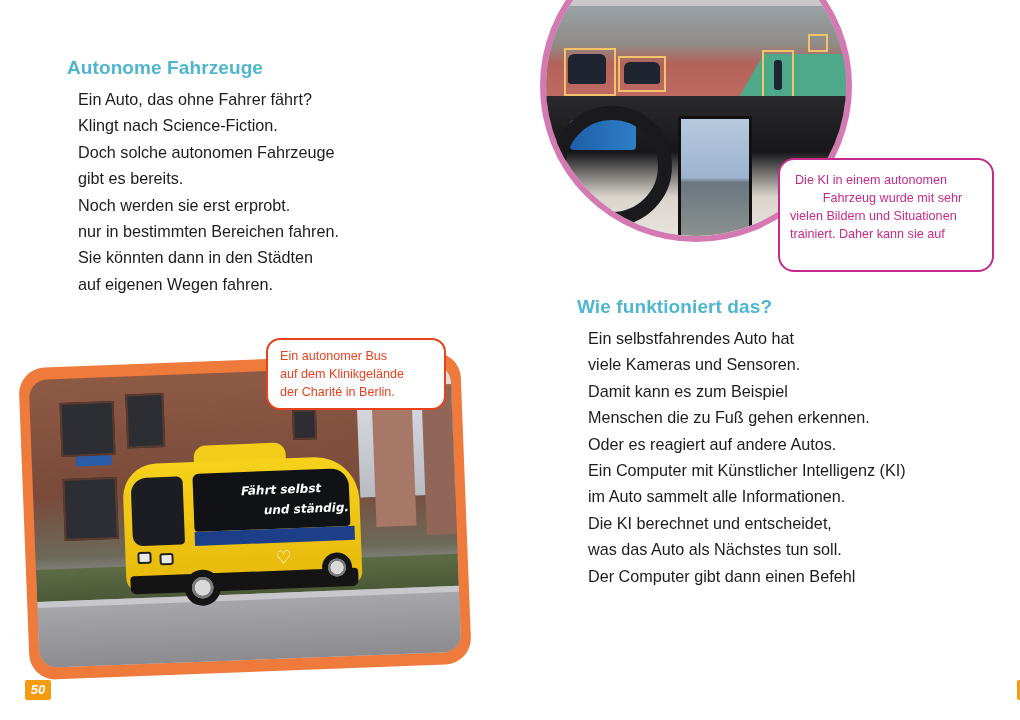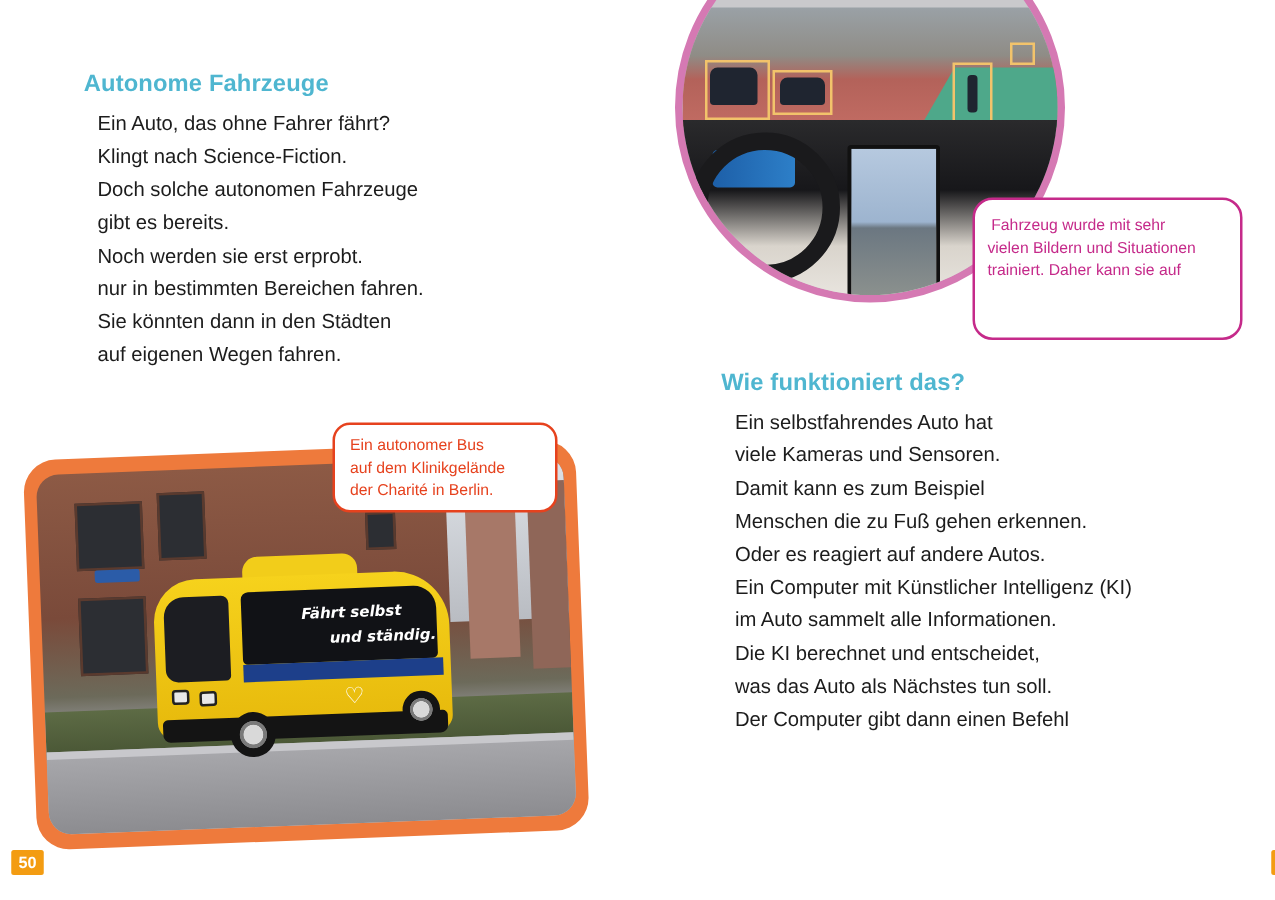--- a/index.html
+++ b/index.html
@@ -170,40 +170,41 @@
     </div>
   </div>
 </div>
 
 <ul class="callout callout-orange">
   <li>Ein autonomer Bus</li>
   <li>auf dem Klinikgelände</li>
   <li>der Charité in Berlin.</li>
 </ul>
 
-<div class="page-num" style="left:9px;">50</div>
+<div class="page-num" style="left:25px;font-style:italic;">50</div>
 
 <div class="circle-photo">
   <div class="street"></div>
   <div class="lane-green"></div>
   <div class="car-shape" style="left:22px; top:118px; width:38px; height:30px;"></div>
   <div class="det-box" style="left:18px; top:112px; width:48px; height:44px;"></div>
   <div class="car-shape" style="left:78px; top:126px; width:36px; height:22px;"></div>
   <div class="det-box" style="left:72px; top:120px; width:44px; height:32px;"></div>
   <div class="car-shape" style="left:228px; top:124px; width:8px; height:30px; border-radius:3px;"></div>
   <div class="det-box" style="left:216px; top:114px; width:28px; height:46px;"></div>
   <div class="det-box" style="left:262px; top:98px; width:16px; height:14px;"></div>
   <div class="dash"></div>
   <div class="cluster"></div>
   <div class="steer"></div>
   <div class="screen"></div>
 </div>
 
 <ul class="callout callout-pink">
-  <li style="padding-left:3px;">Fahrzeug wurde mit sehr</li>
+  <li style="padding-left:5px;">Die KI in einem autonomen</li>
+  <li style="padding-left:3px;text-align:center;">Fahrzeug wurde mit sehr</li>
   <li>vielen Bildern und Situationen</li>
   <li>trainiert. Daher kann sie auf</li>
 </ul>
 
 <h2 class="heading" style="left:577px; top:296px;">Wie funktioniert das?</h2>
 
 <ul class="para" style="left:586px; top:323px;">
   <li>Ein selbstfahrendes Auto hat</li>
   <li>viele Kameras und Sensoren.</li>
   <li>Damit kann es zum Beispiel</li>

